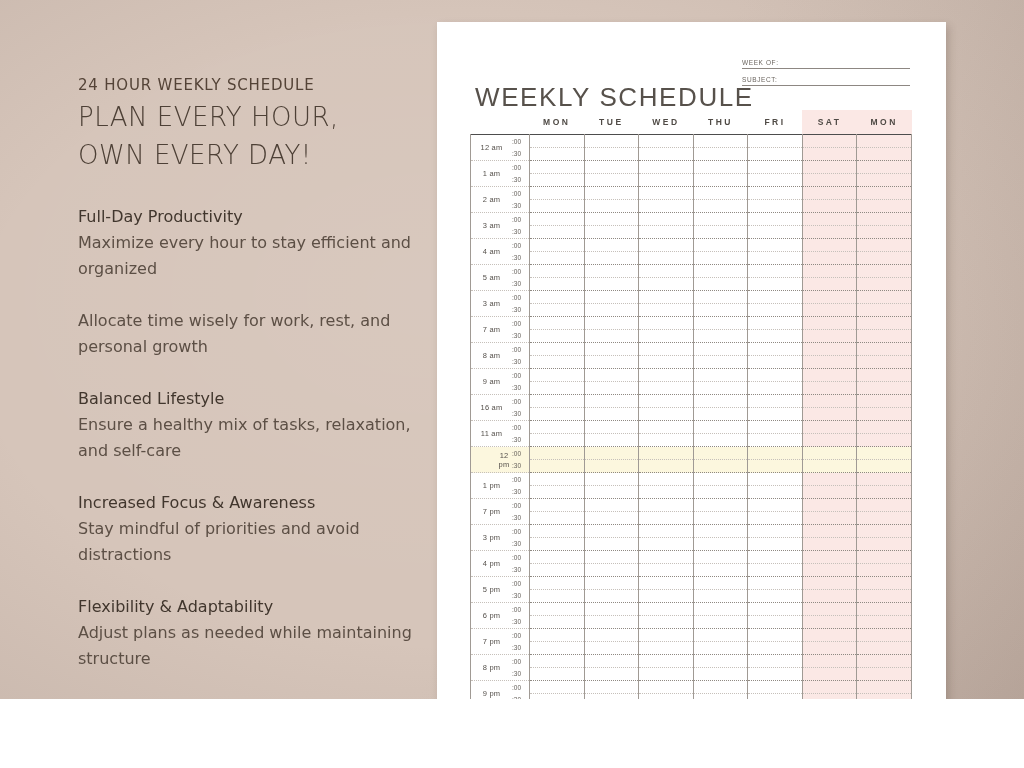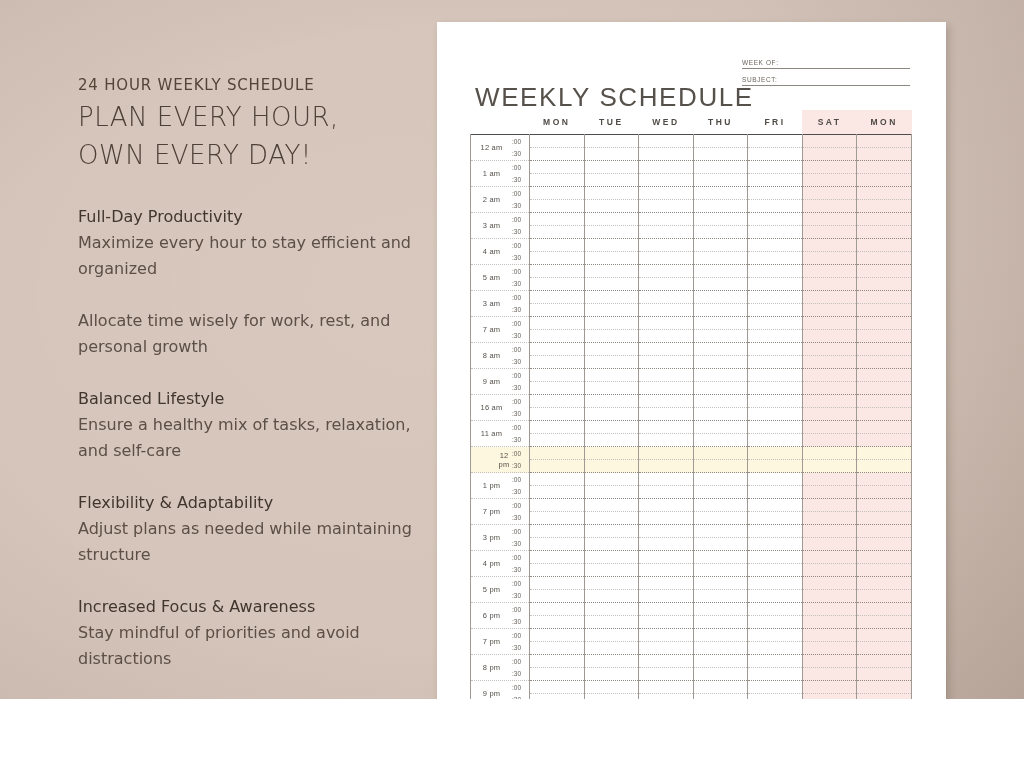--- a/index.html
+++ b/index.html
@@ -106,26 +106,26 @@
         <div class="feature-body">Maximize every hour to stay efficient and organized</div>
       </div>
       <div class="feature">
         <div class="feature-body">Allocate time wisely for work, rest, and personal growth</div>
       </div>
       <div class="feature">
         <div class="feature-title">Balanced Lifestyle</div>
         <div class="feature-body">Ensure a healthy mix of tasks, relaxation, and self-care</div>
       </div>
       <div class="feature">
+        <div class="feature-title">Increased Focus &amp; Awareness</div>
+        <div class="feature-body">Stay mindful of priorities and avoid distractions</div>
+      </div>
+      <div class="feature">
         <div class="feature-title">Flexibility &amp; Adaptability</div>
         <div class="feature-body">Adjust plans as needed while maintaining structure</div>
-      </div>
-      <div class="feature">
-        <div class="feature-title">Increased Focus &amp; Awareness</div>
-        <div class="feature-body">Stay mindful of priorities and avoid distractions</div>
       </div>
     </div>
   </div>
 
   <div class="page">
     <div class="page-title">WEEKLY SCHEDULE</div>
     <div class="meta">
       <div class="meta-line">WEEK OF:</div>
       <div class="meta-line">SUBJECT:</div>
     </div>

